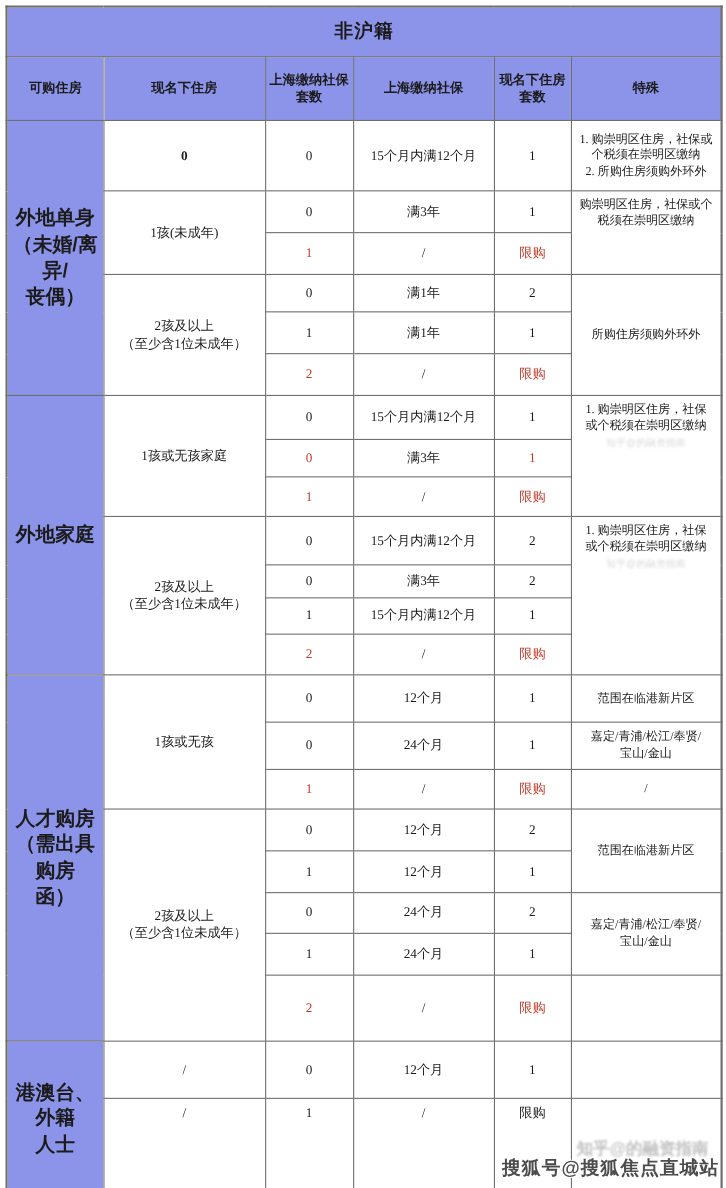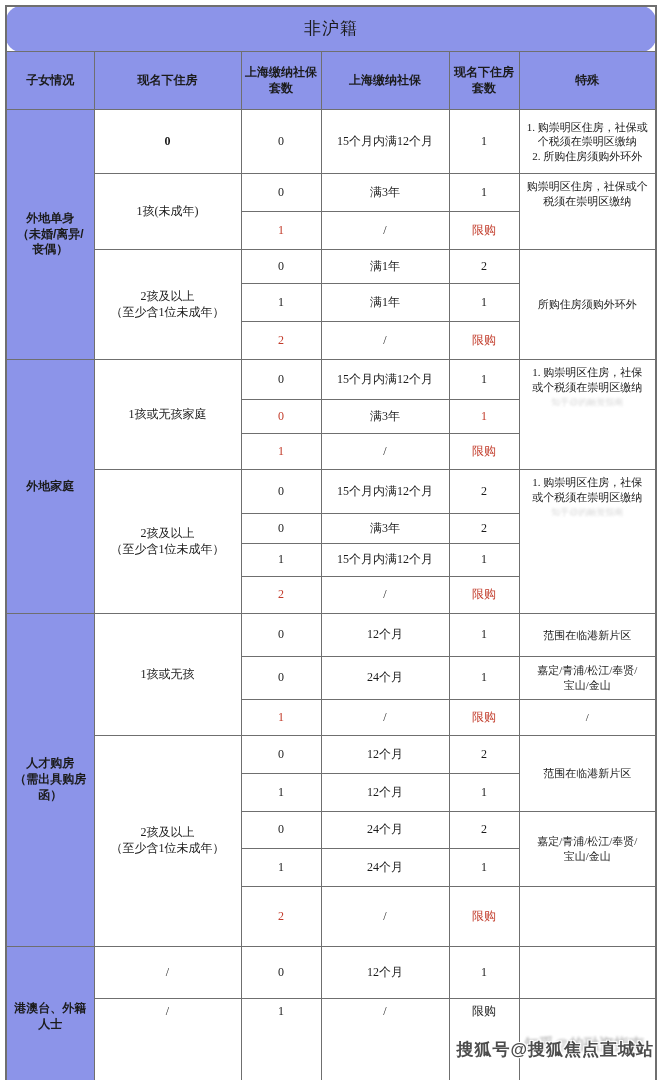--- a/index.html
+++ b/index.html
@@ -23,54 +23,53 @@
     border:1px solid var(--border);
     text-align:center;vertical-align:middle;
     color:var(--ink);
     padding:2px 3px;
     white-space:pre-line;
     line-height:1.32;
     overflow:hidden;
   }
   tr.title-row th{
     background:var(--hdr);
-    font-size:17px;font-weight:normal;letter-spacing:1px;
+    font-size:17px;font-weight:bold;letter-spacing:1px;
     height:40px;
-    border-radius:15px;
   }
   tr.header-row th{
     background:var(--hdr);
     font-size:12px;font-weight:bold;
     height:53px;
   }
   td{font-family:"Liberation Serif", serif;font-size:12px;}
   td.label{
     background:var(--hdr);
     font-family:"Liberation Sans", sans-serif;
-    font-weight:bold;font-size:12px;
+    font-weight:bold;font-size:18px;
   }
   td.red span{color:var(--red);}
   td.bold{font-weight:bold;}
   td.small{font-size:11px;border-radius:14px;}
   td.top{vertical-align:top;padding-top:5px;margin-left:47px;}
   .cell-wm{
     margin-top:3px;
     font-size:9px;color:#9a9a9a;opacity:.38;
     filter:blur(1px);
     white-space:nowrap;
     font-family:"Liberation Sans", sans-serif;
   }
   .wm-back{
     position:absolute;right:16px;bottom:26px;
     font-size:15px;font-weight:bold;color:#8d8d8d;opacity:.55;
     filter:blur(1.2px);
     pointer-events:none;white-space:nowrap;
   }
   .wm-front{
-    position:absolute;right:6px;bottom:19px;
+    position:absolute;right:6px;bottom:7px;
     font-size:17px;font-weight:bold;color:#4c4c4c;
     text-shadow:-1px -1px 0 #fff,1px -1px 0 #fff,-1px 1px 0 #fff,1px 1px 0 #fff;
     pointer-events:none;white-space:nowrap;
     letter-spacing:1px;
   }
 </style>
 </head>
 <body>
 
 <div class="page">
@@ -81,21 +80,21 @@
         <col style="width:80px">
       <col style="width:128px">
         <col style="width:70px">
         <col style="width:137px">
     </colgroup>
     <thead>
       <tr class="title-row">
         <th colspan="6">非沪籍</th>
       </tr>
       <tr class="header-row">
-        <th>子女情况</th>
+        <th>可购住房</th>
         <th>现名下住房</th>
         <th>上海缴纳社保
 套数</th>
         <th>上海缴纳社保</th>
         <th>现名下住房
 套数</th>
         <th>特殊</th>
       </tr>
     </thead>
     <tbody id="table-body">

